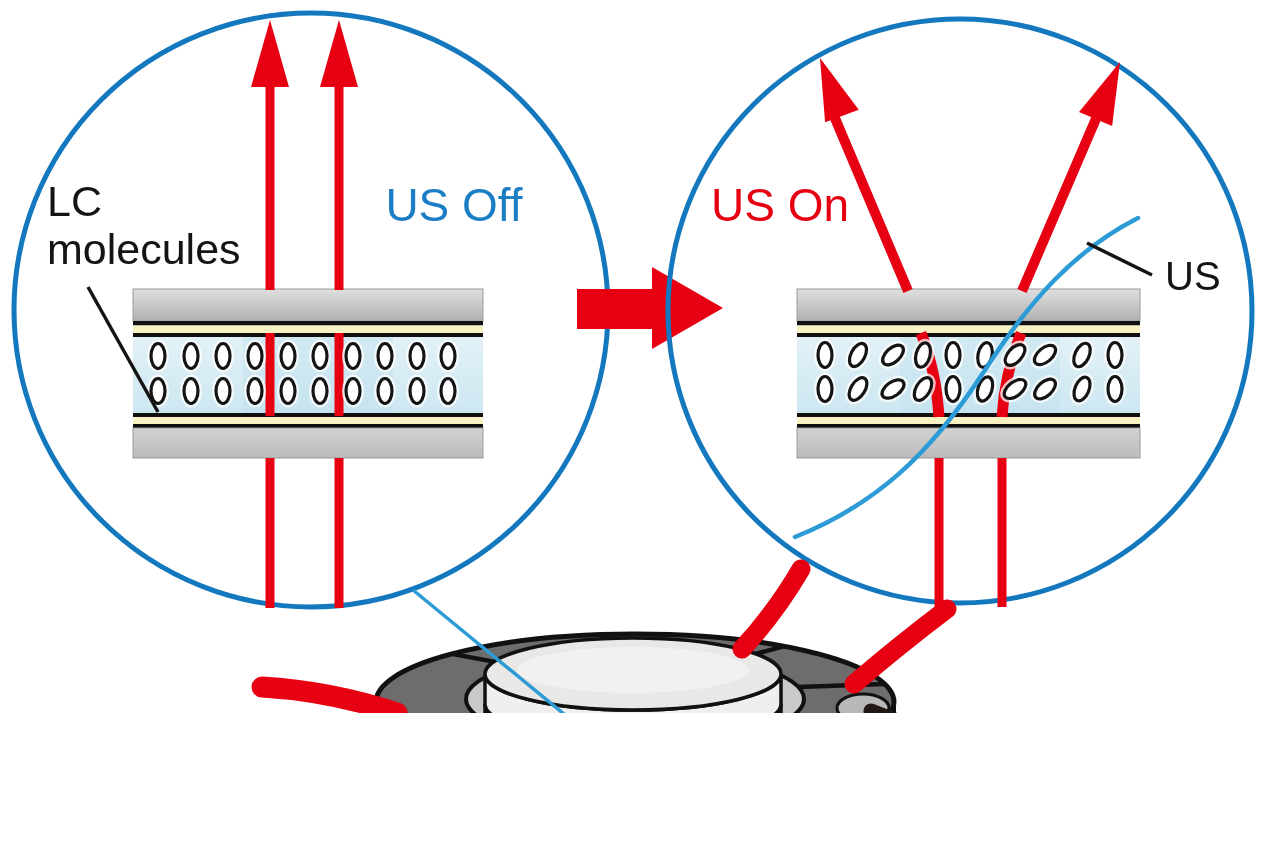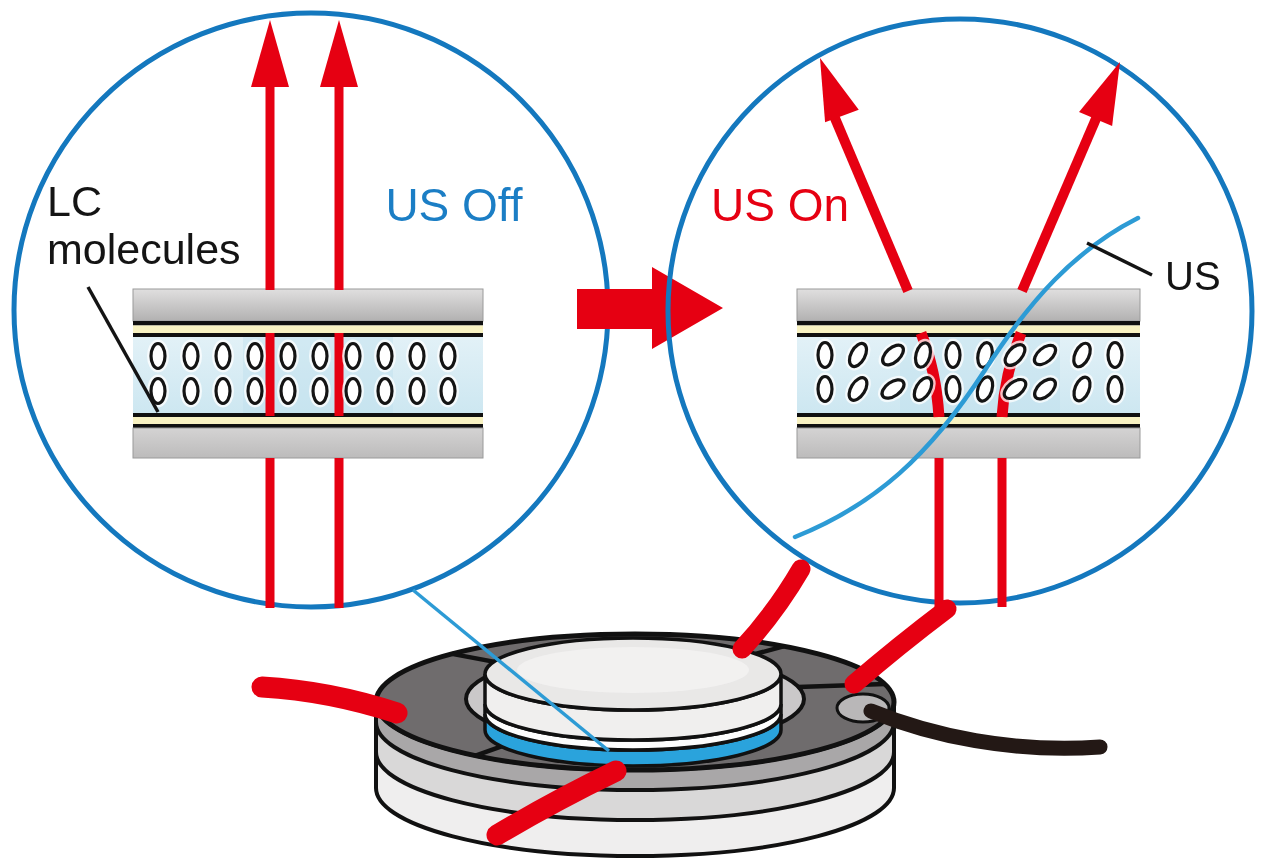--- a/index.html
+++ b/index.html
@@ -6,21 +6,21 @@
     --circle-blue:#1478be;
     --label-blue:#1b7ec5;
     --red:#e60012;
     --wave-blue:#2d9bd5;
     --device-ring-gray:#6f6c6d;
     --device-blue-layer:#2aa3dc;
     --electrode-yellow:#f8f2c2;
     --ink:#141414;
   }
   html,body{margin:0;padding:0;background:#ffffff;}
-  .stage{width:1280px;height:858px;position:relative;background:#fff;overflow:hidden;border-radius:25px;}
+  .stage{width:1280px;height:713px;position:relative;background:#fff;overflow:hidden;border-radius:25px;}
   svg{display:block;font-family:"Liberation Sans", sans-serif;}
   .panel-circle{fill:none;stroke:var(--circle-blue);stroke-width:5;}
   .state-label-off{fill:var(--label-blue);font-size:46px;}
   .state-label-on{fill:var(--red);font-size:46px;}
   .lc-label{fill:var(--ink);font-size:43px;}
   .us-label{fill:var(--ink);font-size:40px;}
   .pointer-black{stroke:var(--ink);stroke-width:3.5;fill:none;}
   .pointer-blue{stroke:var(--wave-blue);stroke-width:3.5;fill:none;}
   .wave-blue{stroke:var(--wave-blue);stroke-width:4.5;fill:none;stroke-linecap:round;}
   .beam-fill{fill:var(--red);}

